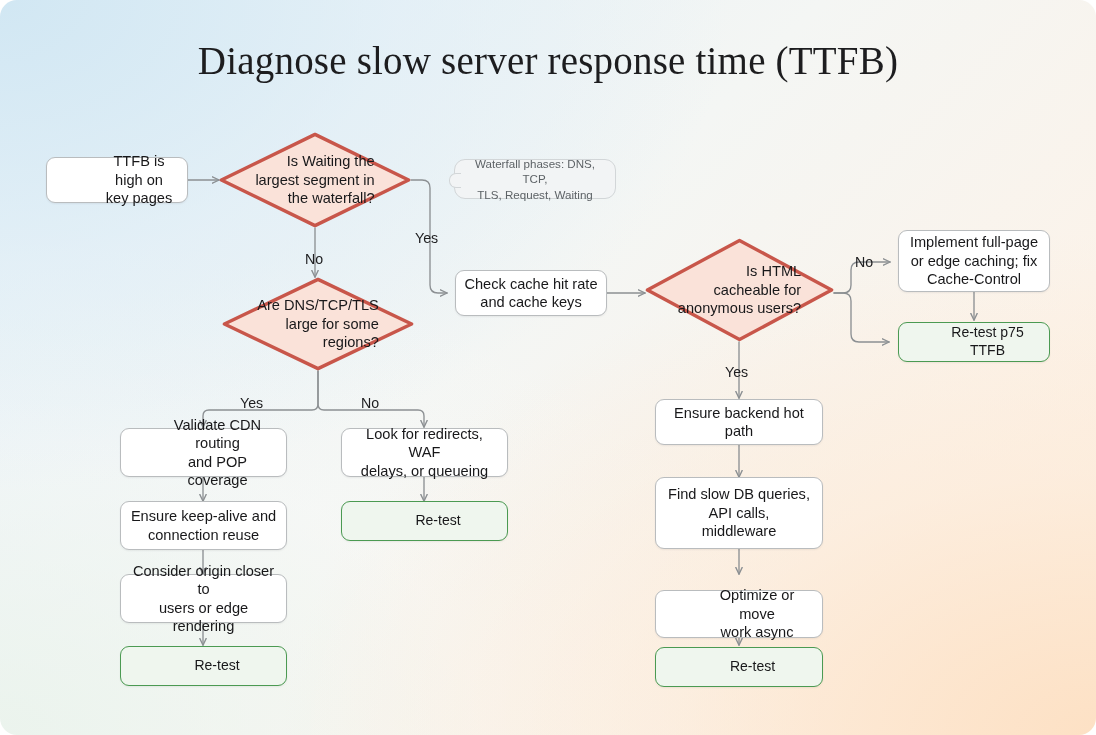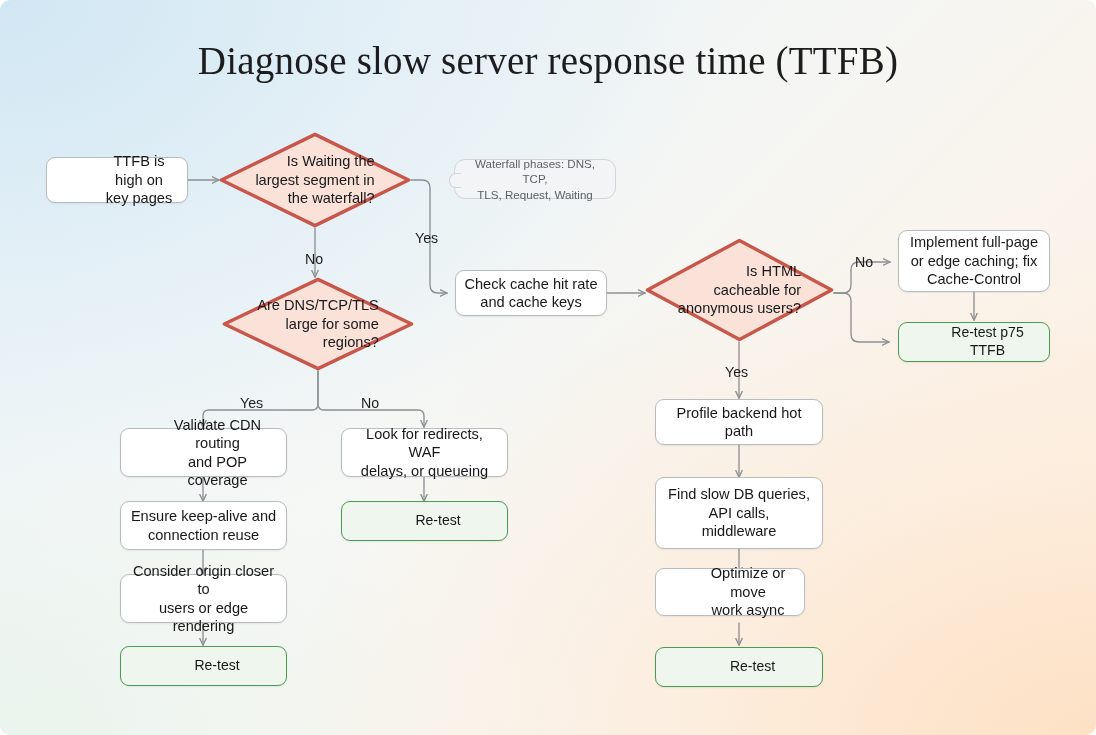--- a/index.html
+++ b/index.html
@@ -6,21 +6,21 @@
   html, body {
     margin: 0;
     padding: 0;
     background: #ffffff;
   }
   #canvas {
     position: relative;
     width: 1096px;
     height: 735px;
     overflow: hidden;
-    border-radius: 10px;
+    border-radius: 17px;
     background:
       radial-gradient(120% 110% at 100% 100%, rgba(253,224,195,0.95) 0%, rgba(253,233,213,0.55) 32%, rgba(255,255,255,0) 62%),
       radial-gradient(95% 95% at 0% 0%, rgba(209,231,243,0.98) 0%, rgba(223,238,247,0.6) 38%, rgba(255,255,255,0) 70%),
       radial-gradient(110% 100% at 0% 100%, rgba(233,243,235,0.8) 0%, rgba(248,250,248,0.35) 40%, rgba(255,255,255,0) 70%),
       linear-gradient(135deg, #e2eff7 0%, #f4f6f4 45%, #fbf3ea 75%, #fdefe0 100%);
     font-family: "Liberation Sans", sans-serif;
     text-decoration: underline;
   }
 
   #wires {
@@ -253,31 +253,31 @@
   <div class="node box" style="left:341px; top:428px; width:167px; height:49px;">
     <span class="txt">Look for redirects, WAF
 delays, or queueing</span>
   </div>
 
   <div class="node box-green" style="left:341px; top:501px; width:167px; height:40px;">
     <span class="txt">Re-test</span>
   </div>
 
   <div class="node box" style="left:655px; top:399px; width:168px; height:46px;">
-    <span class="txt">Profile backend hot
+    <span class="txt">Ensure backend hot
 path</span>
   </div>
 
   <div class="node box" style="left:655px; top:477px; width:168px; height:72px;">
     <span class="txt">Find slow DB queries,
 API calls,
 middleware</span>
   </div>
 
-  <div class="node box" style="left:655px; top:568px; width:150px; height:48px;padding-left:36px;">
+  <div class="node box" style="left:655px; top:590px; width:168px; height:48px;padding-left:36px;">
     <span class="txt">Optimize or move
 work async</span>
   </div>
 
   <div class="node box-green" style="left:655px; top:647px; width:168px; height:40px;">
     <span class="txt">Re-test</span>
   </div>
 
   <div class="elabel" style="left:415px; top:231px;">Yes</div>
   <div class="elabel" style="left:305px; top:252px;">No</div>

